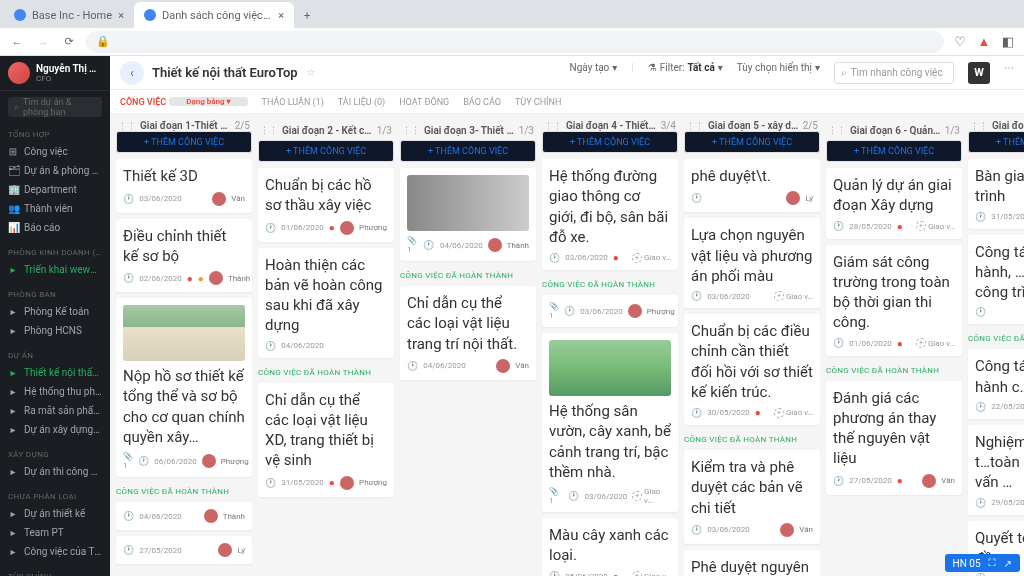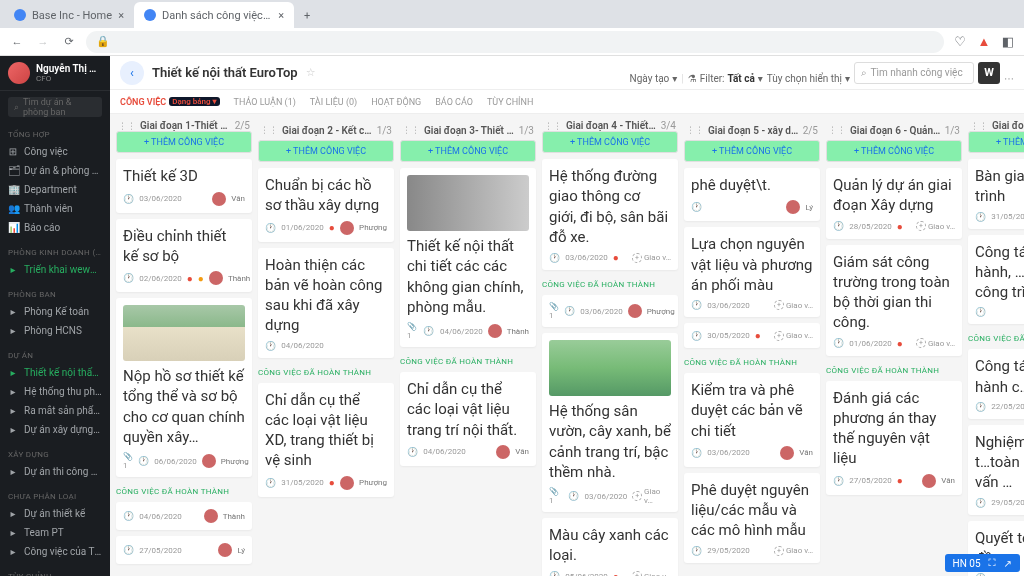--- a/index.html
+++ b/index.html
@@ -28,36 +28,36 @@
 .side-hdr{padding:3px 8px;font-size:8px;color:#666;text-transform:uppercase;letter-spacing:.3px;white-space:nowrap;overflow:hidden;text-overflow:ellipsis}
 .side-item{padding:4px 8px;display:flex;align-items:center;gap:6px;cursor:pointer;white-space:nowrap;overflow:hidden}
 .side-item.active{color:#27ae60}
 .si-icon{width:10px;flex:none;text-align:center;font-size:10px}
 .si-label{overflow:hidden;text-overflow:ellipsis}
 .main{flex:1;display:flex;flex-direction:column;background:#fff;overflow:hidden}
 .proj-hdr{height:34px;display:flex;align-items:center;padding:0 10px;gap:8px;border-bottom:1px solid #eee}
 .back-btn{width:24px;height:24px;border-radius:50%;background:#e8f0fe;color:#1a73e8;display:flex;align-items:center;justify-content:center;font-size:13px}
 .proj-title{font-size:13px;font-weight:600}
 .star{color:#ccc}
-.hdr-right{margin-left:auto;display:flex;align-items:flex-end;gap:4px;font-size:10px;color:#666}
+.hdr-right{margin-left:auto;display:flex;align-items:flex-start;gap:14px;font-size:10px;color:#666}
 .hdr-pill{display:flex;align-items:center;gap:3px}
 .hdr-search{width:120px;height:22px;border:1px solid #ddd;border-radius:3px;display:flex;align-items:center;padding:0 6px;gap:4px;font-size:10px;color:#999}
 .hdr-wbtn{width:22px;height:22px;background:#333;color:#fff;border-radius:3px;display:flex;align-items:center;justify-content:center;font-size:11px;font-weight:700}
 .hdr-more{color:#999}
 .sub-tabs{height:24px;display:flex;align-items:center;padding:0 10px;gap:14px;font-size:9px;color:#999;border-bottom:1px solid #eee}
 .stab{display:flex;align-items:center;gap:3px}
 .stab.active{color:#e74c3c;font-weight:600}
-.stab-badge{background:#0f172a;border-radius:3px;padding:0 3px;font-size:8px}
+.stab-badge{background:#e5e5e5;border-radius:3px;padding:0 17px;font-size:8px}
 .board{flex:1;display:flex;overflow-x:auto;padding:6px 0 6px 6px;gap:6px;background:#f5f5f5}
 .col{width:136px;flex:none;display:flex;flex-direction:column}
 .col-hdr{height:20px;display:flex;align-items:center;gap:4px;padding:0 2px;font-size:10px;color:#555}
 .grip{color:#aaa;font-size:9px}
 .col-title{font-weight:600;overflow:hidden;text-overflow:ellipsis;white-space:nowrap;flex:1}
 .col-count{color:#999;font-size:10px}
-.add-task{background:#86efac;border:1px solid #e0e0e0;border-radius:3px;text-align:center;padding:5px;font-size:9px;color:#1a73e8;margin-bottom:6px;cursor:pointer}
+.add-task{background:#0f172a;border:1px solid #e0e0e0;border-radius:3px;text-align:center;padding:5px;font-size:9px;color:#1a73e8;margin-bottom:6px;cursor:pointer}
 .card{background:#fff;border-radius:3px;padding:7px;margin-bottom:6px;box-shadow:0 1px 2px rgba(0,0,0,.05)}
 .card-title{font-size:15px;line-height:1.35;margin-bottom:5px;color:#333}
 .card-meta{display:flex;align-items:center;gap:5px;font-size:8px;color:#999}
 .clk{font-size:9px}
 .warn{color:#e74c3c;font-size:10px}
 .warn2{color:#f39c12;font-size:10px}
 .mini-av{width:14px;height:14px;border-radius:50%;background:#c66;margin-left:auto;flex:none}
 .mini-name{font-size:8px;color:#777}
 .giao{margin-left:auto;display:flex;align-items:center;gap:2px;font-size:8px;color:#999}
 .plus-circ{width:10px;height:10px;border:1px dashed #aaa;border-radius:50%;display:flex;align-items:center;justify-content:center;font-size:7px}
@@ -286,21 +286,21 @@
           </div>
         </div>
         <div class="col">
           <div class="col-hdr">
             <span class="grip">⋮⋮</span>
             <span class="col-title">Giai đoạn 2 - Kết cấu</span>
             <span class="col-count">1/3</span>
           </div>
           <div class="add-task">+ THÊM CÔNG VIỆC</div>
           <div class="card">
-            <div class="card-title">Chuẩn bị các hồ sơ thầu xây dựng</div>
+            <div class="card-title">Chuẩn bị các hồ sơ thầu xây việc</div>
             <div class="card-meta">
               <span class="clk">🕐</span>
               <span>01/06/2020</span>
               <span class="warn">●</span>
               <span class="mini-av"></span>
               <span class="mini-name">Phượng</span>
             </div>
           </div>
           <div class="card">
             <div class="card-title">Hoàn thiện các bản vẽ hoàn công sau khi đã xây dựng</div>
@@ -323,21 +323,20 @@
         </div>
         <div class="col">
           <div class="col-hdr">
             <span class="grip">⋮⋮</span>
             <span class="col-title">Giai đoạn 3- Thiết kế nội t…</span>
             <span class="col-count">1/3</span>
           </div>
           <div class="add-task">+ THÊM CÔNG VIỆC</div>
           <div class="card">
             <div class="thumb t2"></div>
-            <div class="card-title">Thiết kế nội thất chi tiết các các không gian chính, phòng mẫu.</div>
             <div class="card-meta">
               <span class="attach">📎1</span>
               <span class="clk">🕐</span>
               <span>04/06/2020</span>
               <span class="mini-av"></span>
               <span class="mini-name">Thành</span>
             </div>
           </div>
           <div class="done-hdr">CÔNG VIỆC ĐÃ HOÀN THÀNH</div>
           <div class="card">
@@ -414,20 +413,21 @@
           </div>
           <div class="card">
             <div class="card-title">Lựa chọn nguyên vật liệu và phương án phối màu</div>
             <div class="card-meta">
               <span class="clk">🕐</span>
               <span>03/06/2020</span>
               <span class="giao"><span class="plus-circ">+</span>Giao v…</span>
             </div>
           </div>
           <div class="card">
+            <div class="card-title">Chuẩn bị các điều chỉnh cần thiết đối hồi với sơ thiết kế kiến trúc.</div>
             <div class="card-meta">
               <span class="clk">🕐</span>
               <span>30/05/2020</span>
               <span class="warn">●</span>
               <span class="giao"><span class="plus-circ">+</span>Giao v…</span>
             </div>
           </div>
           <div class="done-hdr">CÔNG VIỆC ĐÃ HOÀN THÀNH</div>
           <div class="card">
             <div class="card-title">Kiểm tra và phê duyệt các bản vẽ chi tiết</div>

